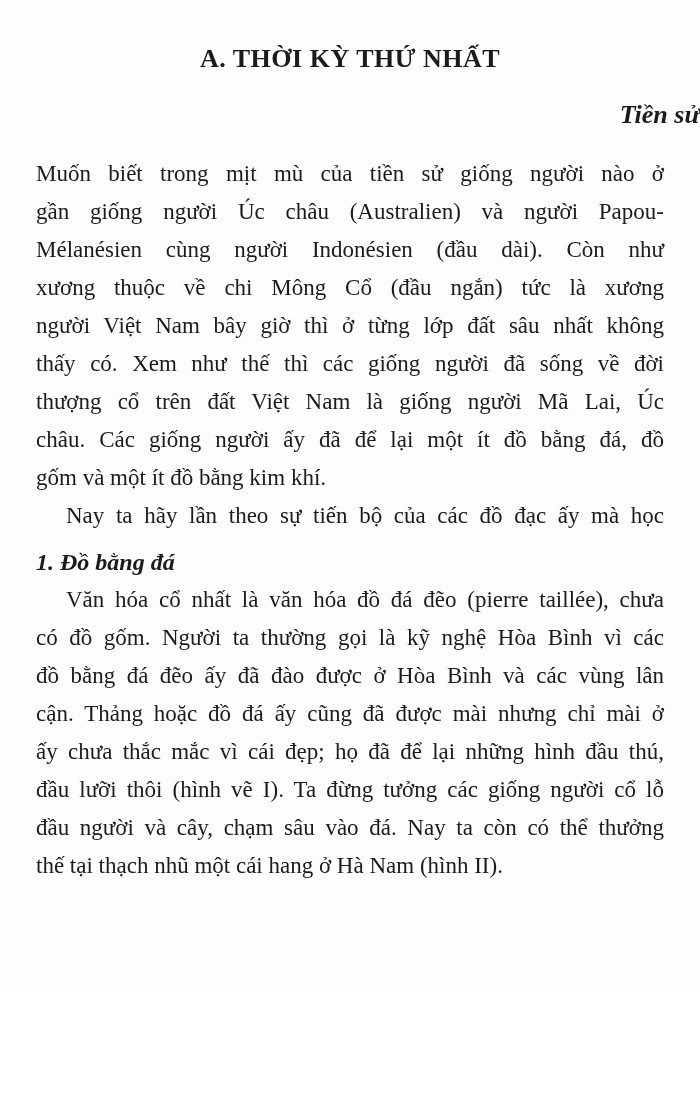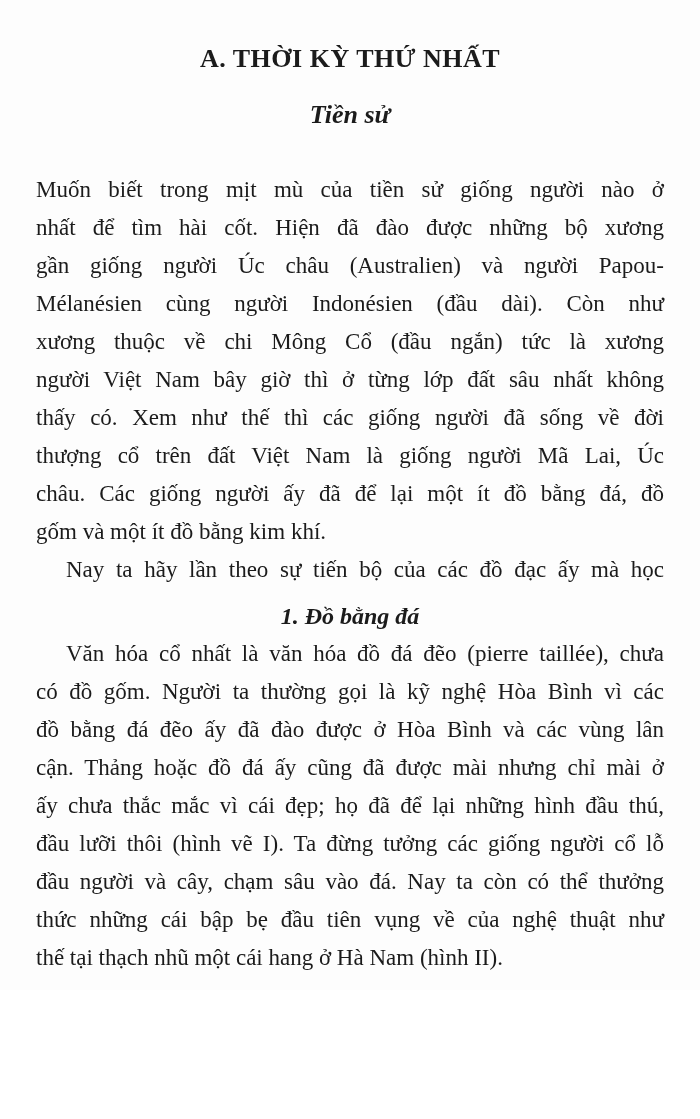--- a/index.html
+++ b/index.html
@@ -24,48 +24,47 @@
     text-align: center;
     font-size: 26px;
     font-weight: bold;
     letter-spacing: 0.5px;
   }
   .chapter-subtitle {
     position: absolute;
     top: 100px;
     left: 0;
     right: 0;
-    text-align: center;
+    text-align: right;
     font-size: 26px;
     font-weight: bold;
     font-style: italic;
   }
   .body-text {
     position: absolute;
-    top: 171px;
+    top: 155px;
     left: 36px;
     width: 628px;
   }
   .paragraph { margin: 0; }
   .line {
     line-height: 38px;
     font-size: 23px;
     text-align: justify;
     text-align-last: justify;
     white-space: normal;
   }
   .line.last { text-align-last: left; }
   .paragraph.indented .line.first { text-indent: 30px; }
   .section-heading {
     margin-top: 8px;
     line-height: 38px;
     font-size: 24px;
     font-weight: bold;
     font-style: italic;
-    text-align: center;
   }
   .footer {
     position: absolute;
     left: 42px;
     top: 1104px;
     font-size: 16px;
     letter-spacing: 3px;
     color: #222222;
     white-space: nowrap;
   }
@@ -105,21 +104,20 @@
 <div class="page">
 
   <div class="chapter-title">A. THỜI KỲ THỨ NHẤT</div>
 
   <div class="chapter-subtitle">Tiền sử</div>
 
   <div class="body-text">
     <div>
         <div class="paragraph">
           <div class="line first">Muốn biết trong mịt mù của tiền sử giống người nào ở</div>
-          <div class="line">nhất để tìm hài cốt. Hiện đã đào được những bộ xương</div>
           <div class="line">gần giống người Úc châu (Australien) và người Papou-</div>
           <div class="line">Mélanésien cùng người Indonésien (đầu dài). Còn như</div>
           <div class="line">xương thuộc về chi Mông Cổ (đầu ngắn) tức là xương</div>
           <div class="line">người Việt Nam bây giờ thì ở từng lớp đất sâu nhất không</div>
           <div class="line">thấy có. Xem như thế thì các giống người đã sống về đời</div>
           <div class="line">thượng cổ trên đất Việt Nam là giống người Mã Lai, Úc</div>
           <div class="line">châu. Các giống người ấy đã để lại một ít đồ bằng đá, đồ</div>
           <div class="line last">gốm và một ít đồ bằng kim khí.</div>
         </div>
         <div class="paragraph indented">
@@ -131,21 +129,20 @@
 
     <div>
         <div class="paragraph indented">
           <div class="line first">Văn hóa cổ nhất là văn hóa đồ đá đẽo (pierre taillée), chưa</div>
           <div class="line">có đồ gốm. Người ta thường gọi là kỹ nghệ Hòa Bình vì các</div>
           <div class="line">đồ bằng đá đẽo ấy đã đào được ở Hòa Bình và các vùng lân</div>
           <div class="line">cận. Thảng hoặc đồ đá ấy cũng đã được mài nhưng chỉ mài ở</div>
           <div class="line">ấy chưa thắc mắc vì cái đẹp; họ đã để lại những hình đầu thú,</div>
           <div class="line">đầu lưỡi thôi (hình vẽ I). Ta đừng tưởng các giống người cổ lỗ</div>
           <div class="line">đầu người và cây, chạm sâu vào đá. Nay ta còn có thể thưởng</div>
-          <div class="line">thức những cái bập bẹ đầu tiên vụng về của nghệ thuật như</div>
           <div class="line last">thế tại thạch nhũ một cái hang ở Hà Nam (hình II).</div>
         </div>
       </div>
   </div>
 
   <div class="footer">
     <span>18</span><span class="sep">•</span><span>Việt sử khảo lược</span>
   </div>
 
   <div class="watermark">

